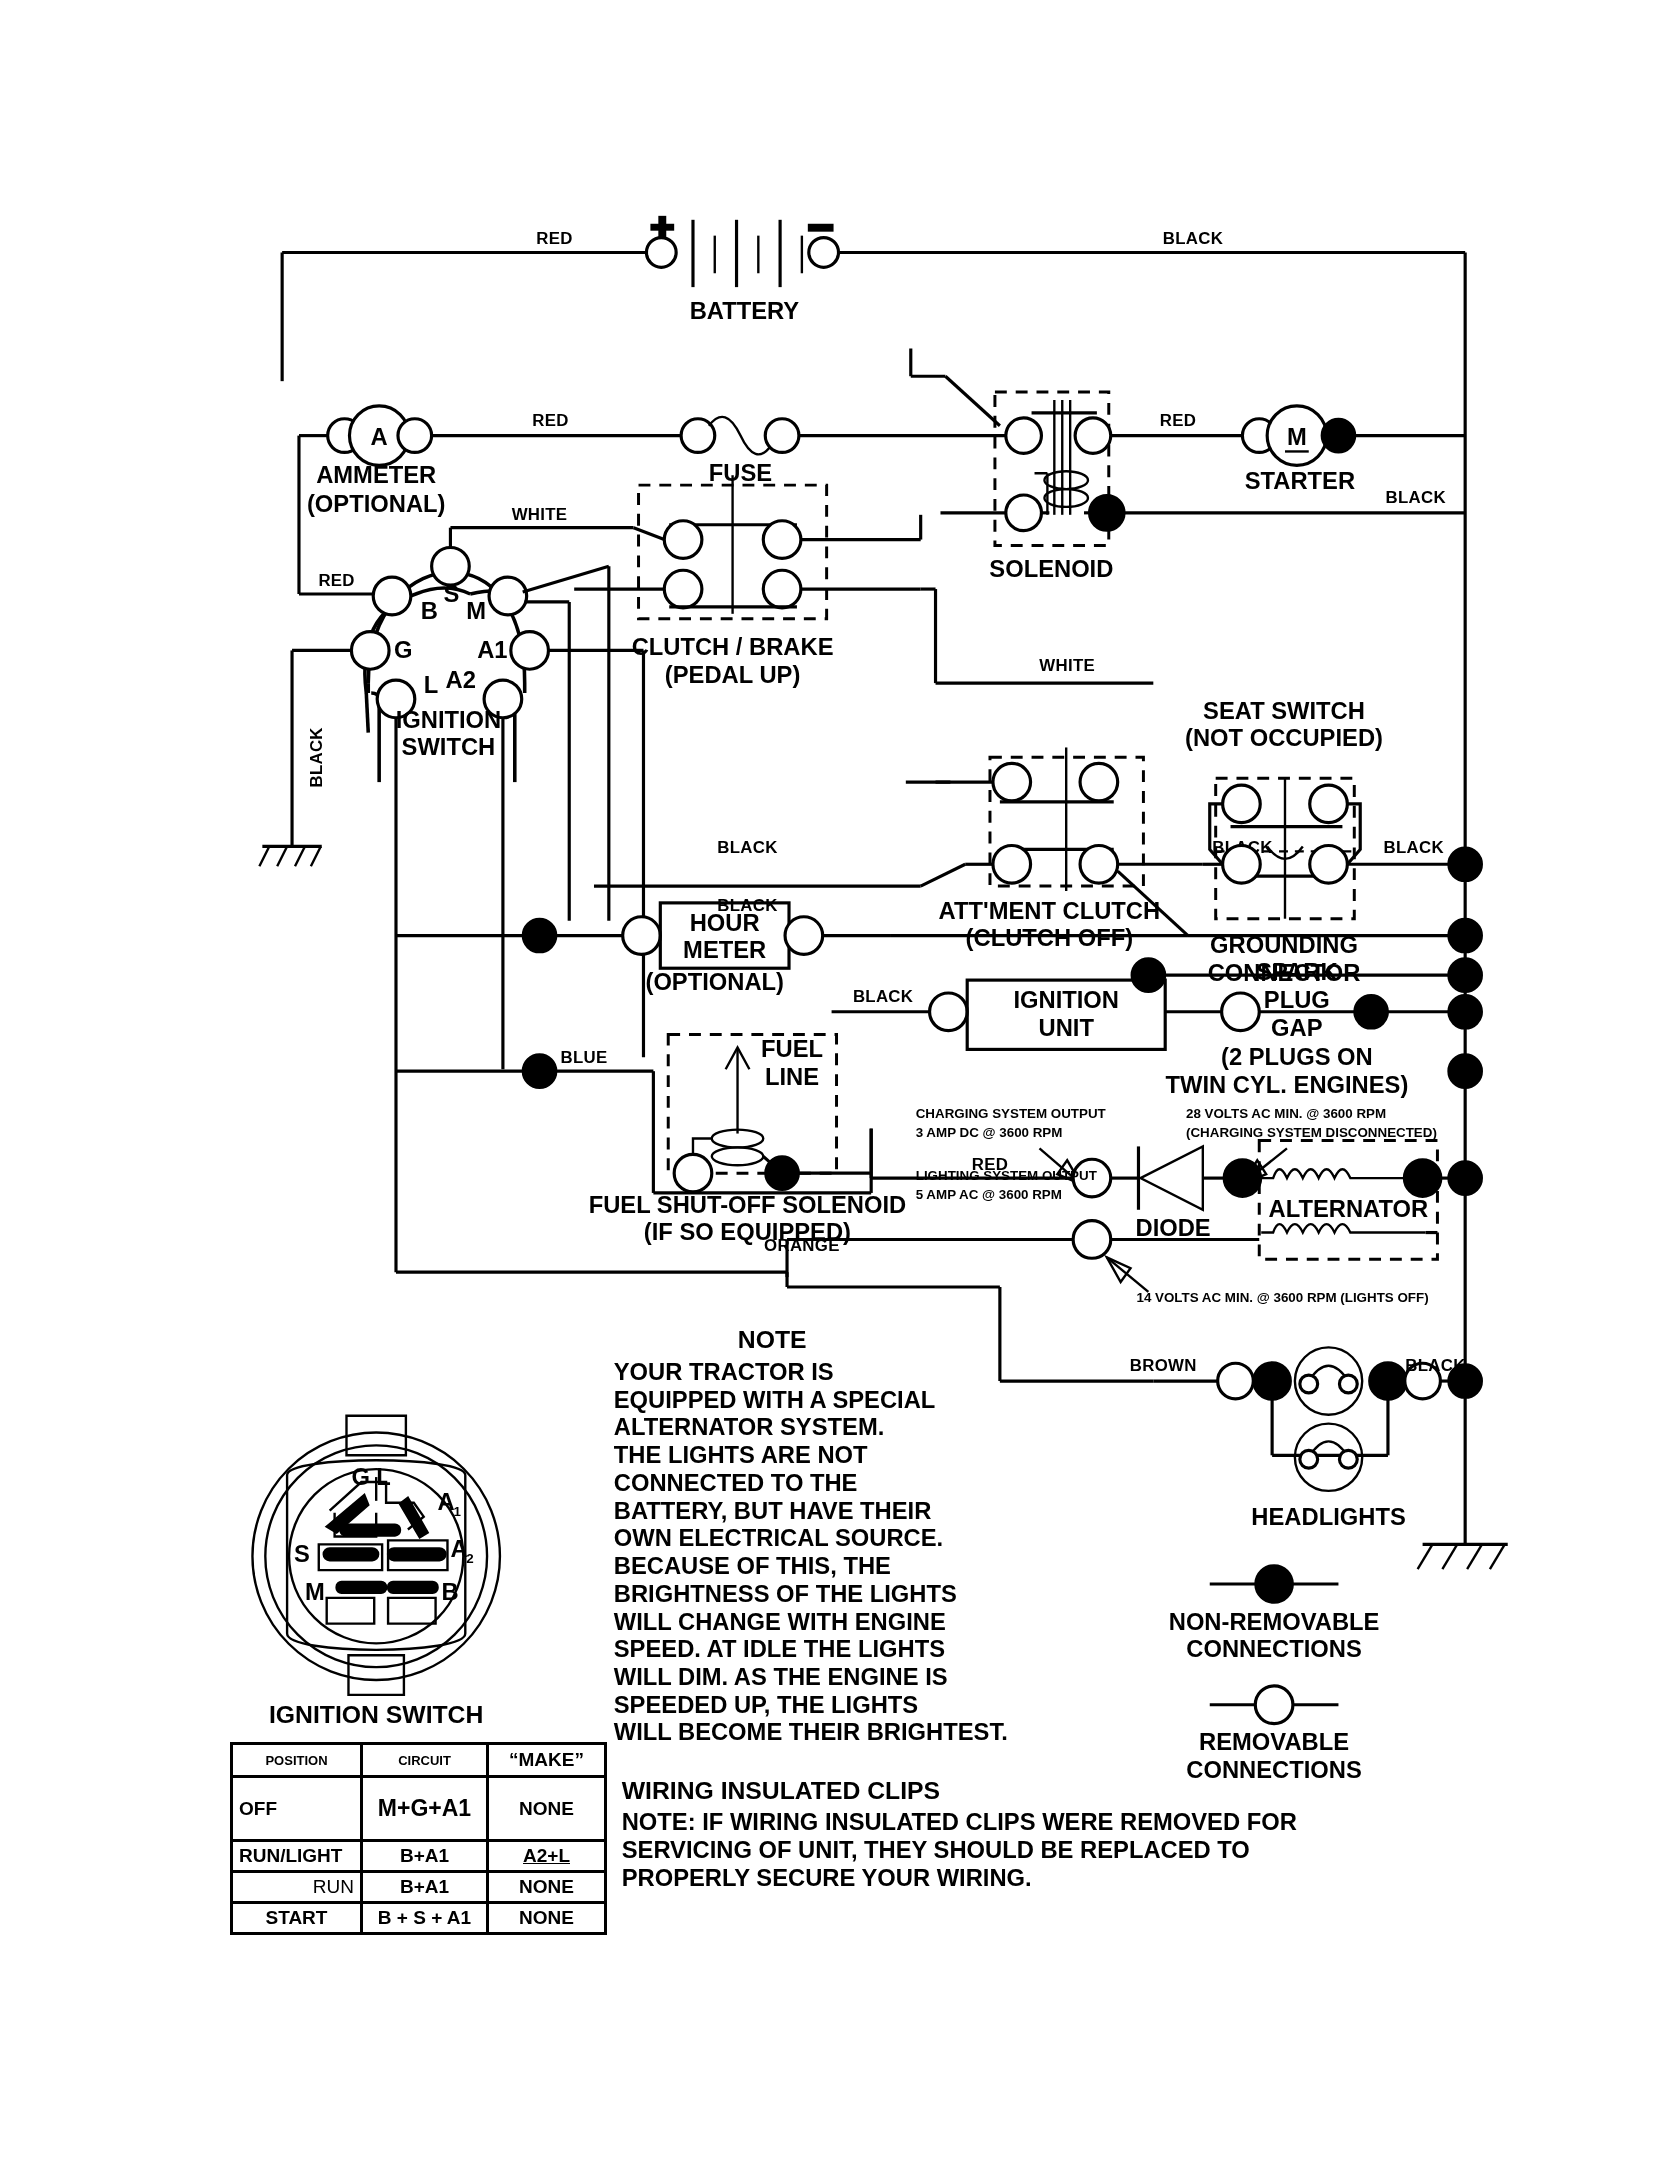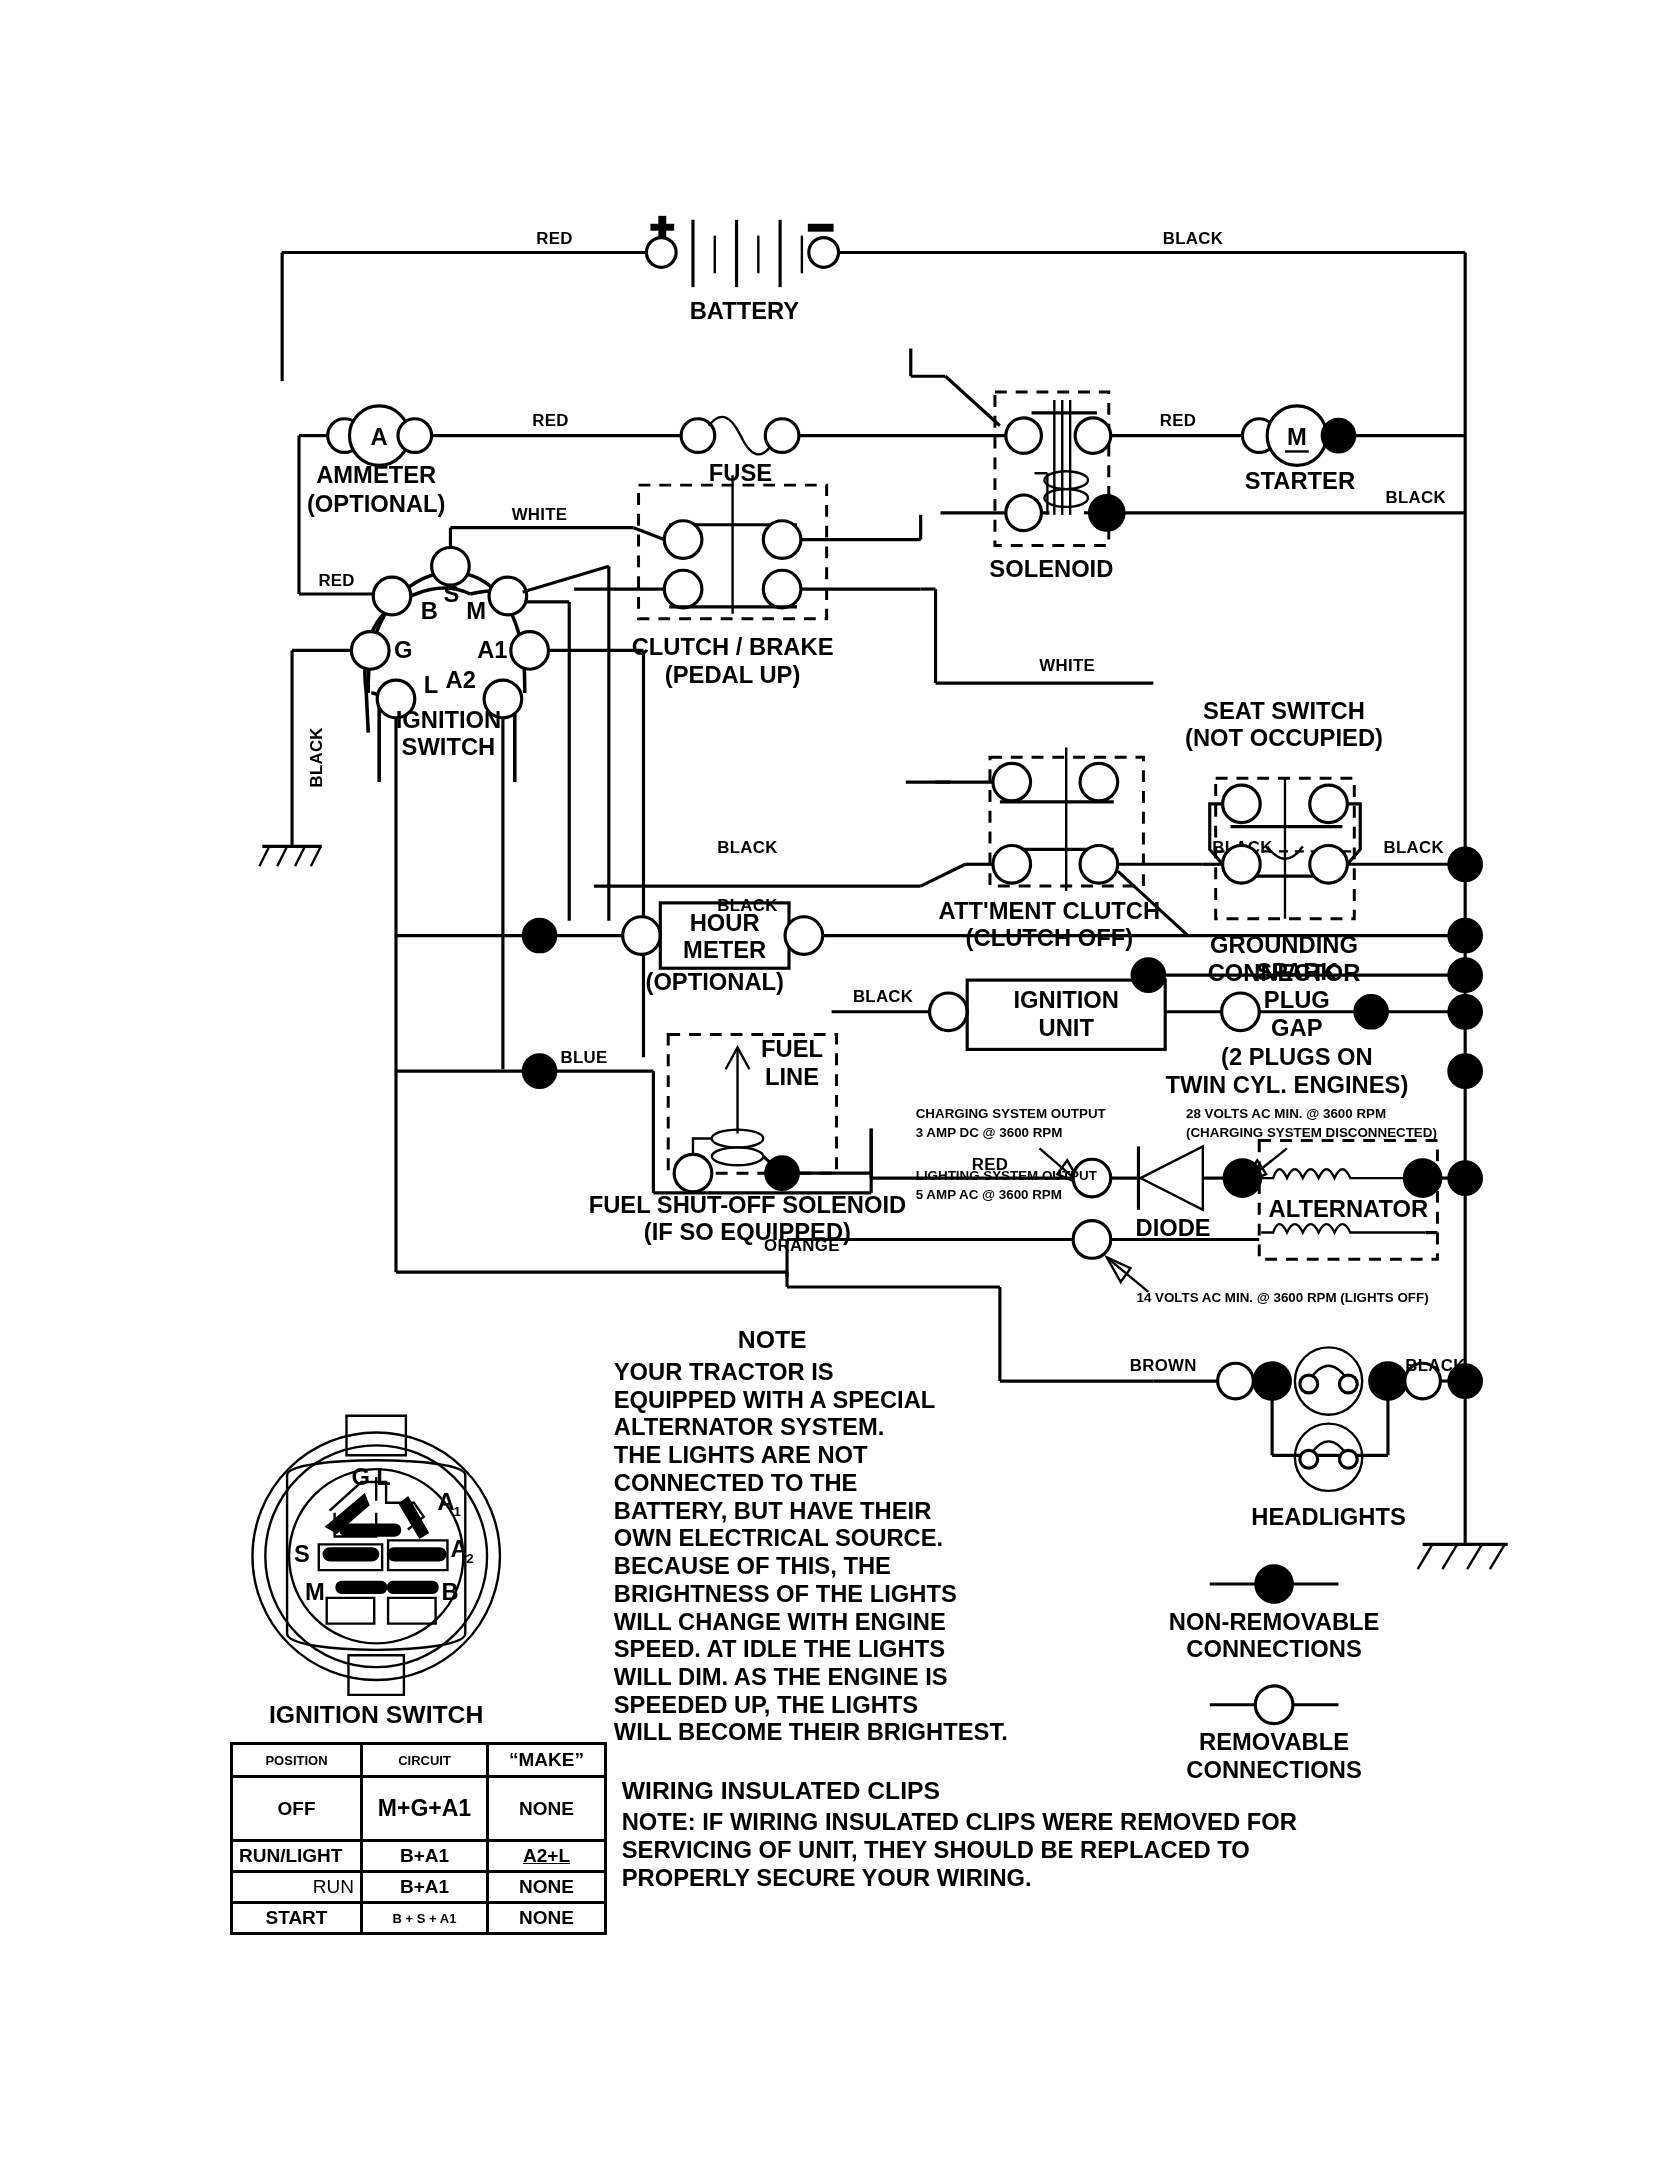--- a/index.html
+++ b/index.html
@@ -488,36 +488,36 @@
 <table id="switch-table" style="position:absolute;left:230px;top:1742px;border-collapse:collapse;">
   <thead>
     <tr>
       <th style="border:3px solid #000;padding:4px 8px;width:111px;text-align:center;font-size:13px;">POSITION</th>
       <th style="border:3px solid #000;padding:4px 8px;width:107px;text-align:center;font-size:13px;">CIRCUIT</th>
       <th style="border:3px solid #000;padding:4px 8px;width:99px;text-align:center;font-size:19px;">“MAKE”</th>
     </tr>
   </thead>
   <tbody>
     <tr>
-      <td style="border:3px solid #000;padding:13px 6px;text-align:center;font-size:19px;font-weight:bold;">OFF</td>
+      <td style="border:3px solid #000;padding:13px 6px;font-size:19px;font-weight:bold;">OFF</td>
       <td style="border:3px solid #000;padding:17px 6px;text-align:center;font-size:23px;font-weight:bold;">M+G+A1</td>
       <td style="border:3px solid #000;padding:3px 6px;text-align:center;font-size:19px;font-weight:bold;">NONE</td>
     </tr>
     <tr>
       <td style="border:3px solid #000;padding:3px 6px;text-align:left;font-size:19px;font-weight:bold;">RUN/LIGHT</td>
       <td style="border:3px solid #000;padding:3px 6px;text-align:center;font-size:19px;font-weight:bold;">B+A1</td>
       <td style="border:3px solid #000;padding:3px 6px;text-align:center;font-size:19px;font-weight:bold;text-decoration:underline;">A2+L</td>
     </tr>
     <tr>
       <td style="border:3px solid #000;padding:3px 6px;text-align:right;font-size:19px;font-weight:normal;">RUN</td>
       <td style="border:3px solid #000;padding:3px 6px;text-align:center;font-size:19px;font-weight:bold;">B+A1</td>
       <td style="border:3px solid #000;padding:3px 6px;text-align:center;font-size:19px;font-weight:bold;">NONE</td>
     </tr>
     <tr>
       <td style="border:3px solid #000;padding:3px 6px;text-align:center;font-size:19px;font-weight:bold;">START</td>
-      <td style="border:3px solid #000;padding:3px 6px;text-align:center;font-size:13px;font-weight:bold;">B + S + A1</td>
+      <td style="border:3px solid #000;padding:3px 6px;text-align:center;font-size:19px;font-weight:bold;">B + S + A1</td>
       <td style="border:3px solid #000;padding:3px 6px;text-align:center;font-size:19px;font-weight:bold;">NONE</td>
     </tr>
   </tbody>
 </table>
 
 </div>
 
 
 </body></html>

